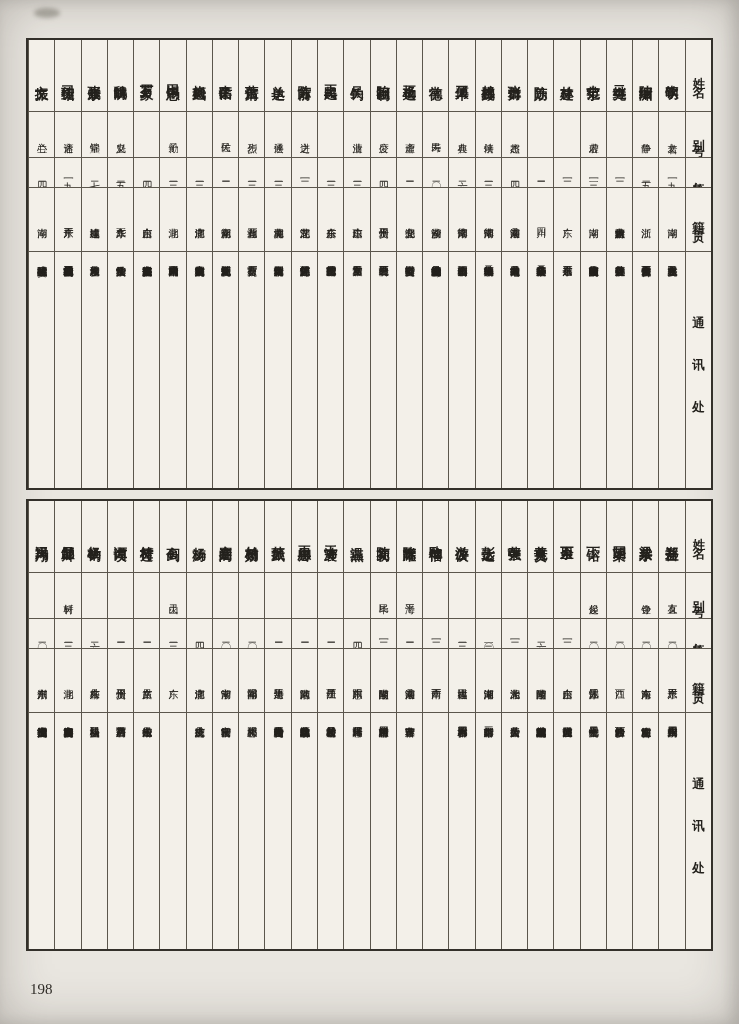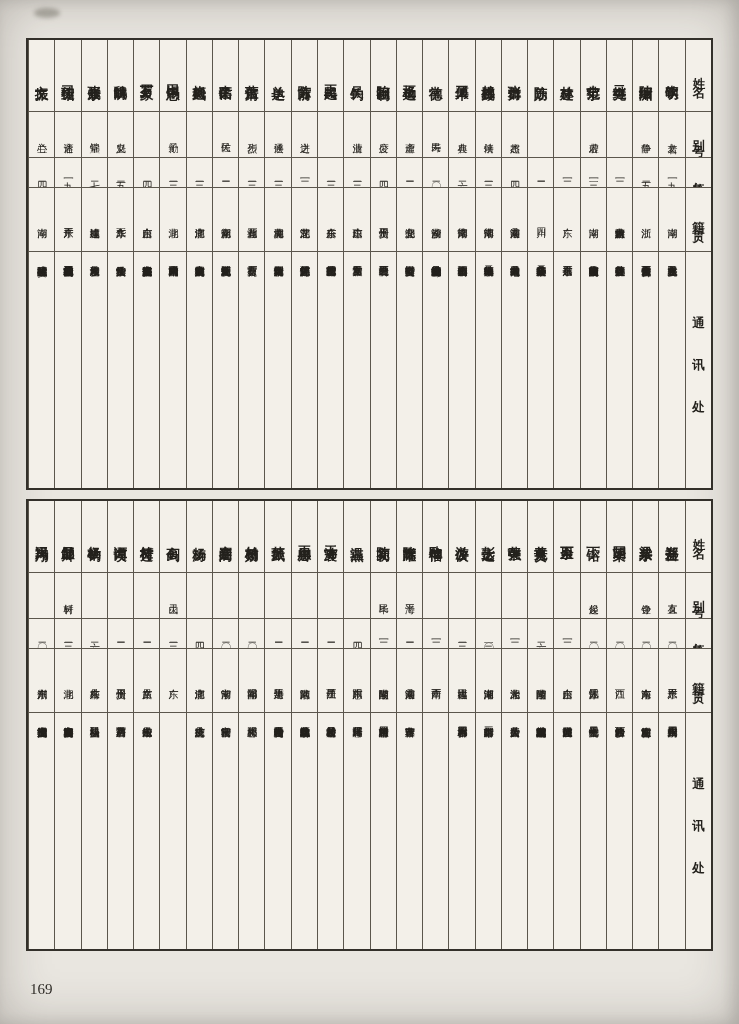--- a/index.html
+++ b/index.html
@@ -447,14 +447,14 @@
         <div class="col person-col">
     <div class="cell cell-name">冯凤翔</div>
     <div class="cell cell-alias"></div>
     <div class="cell cell-age">二〇</div>
     <div class="cell cell-origin">广东潮州</div>
     <div class="cell cell-address">潮州汕头通津横街启源转交</div>
   </div>
       </div>
 
   </div>
-  <div class="page-num">169</div>
+  <div class="page-num">198</div>
 </div>
 
 </body></html>

